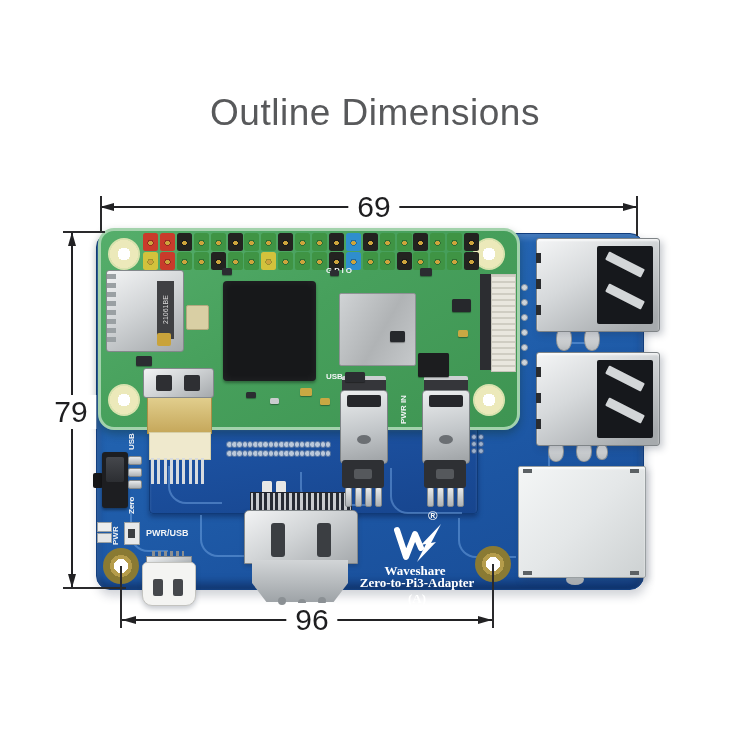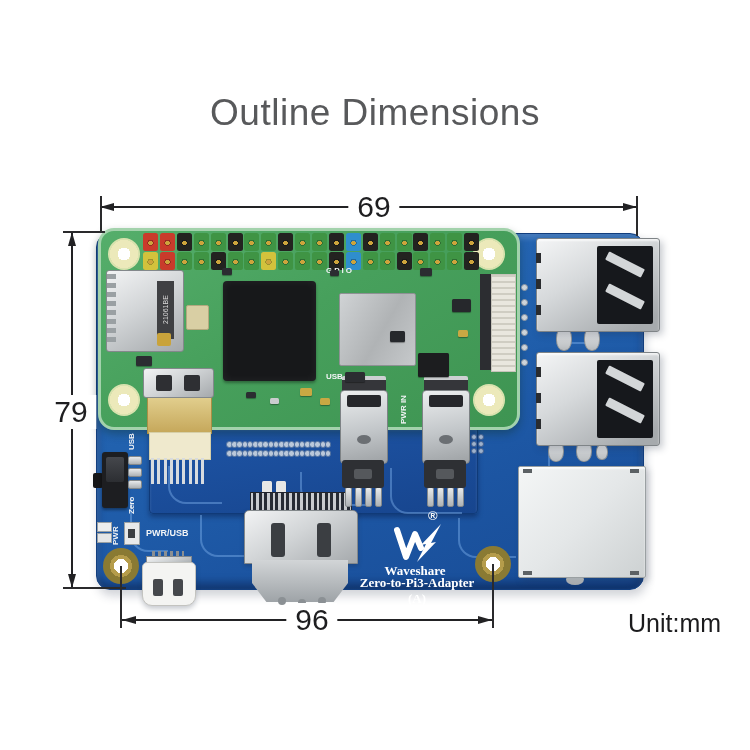--- a/index.html
+++ b/index.html
@@ -90,21 +90,20 @@
   <div class="abs ext-line-h" style="left:63px;top:587px;width:63px;"></div>
   <div class="abs dim-label" style="left:71px;top:412px;">79</div>
 
   <div class="abs dim-line-h" style="left:121px;top:619px;width:372px;"></div>
   <div class="abs arrow left" style="left:122px;top:615.5px;"></div>
   <div class="abs arrow right" style="left:478px;top:615.5px;"></div>
   <div class="abs ext-line-v" style="left:120px;top:566px;height:62px;"></div>
   <div class="abs ext-line-v" style="left:492px;top:564px;height:64px;"></div>
   <div class="abs dim-label" style="left:312px;top:620px;">96</div>
 
-  <div class="abs unit-label" style="left:628px;top:609px;">Unit:mm</div>
 
   <div class="abs blue-board"></div>
   <div class="abs riser-board"></div>
   <div id="trace-layer">
       <div class="trace abs" style="left: 200px; top: 515px; width: 110px; height: 40px; z-index: 4;"></div>
       <div class="trace abs" style="left: 390px; top: 468px; width: 70px; height: 44px; z-index: 4;"></div>
       <div class="trace abs" style="left: 458px; top: 518px; width: 56px; height: 38px; z-index: 4;"></div>
       <div class="trace abs" style="left: 130px; top: 498px; width: 36px; height: 52px; z-index: 4;"></div>
       <div class="trace abs" style="left: 168px; top: 466px; width: 52px; height: 36px; z-index: 4;"></div>
       <div class="trace abs" style="left: 300px; top: 472px; width: 64px; height: 32px; z-index: 4;"></div>

